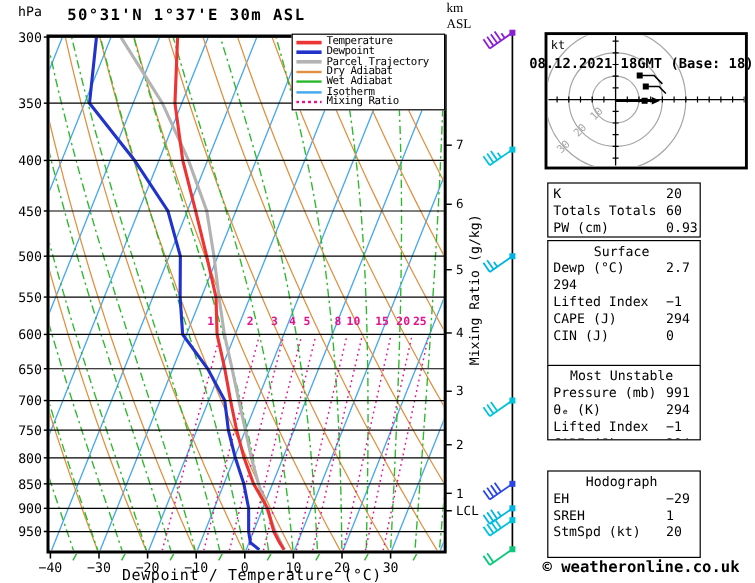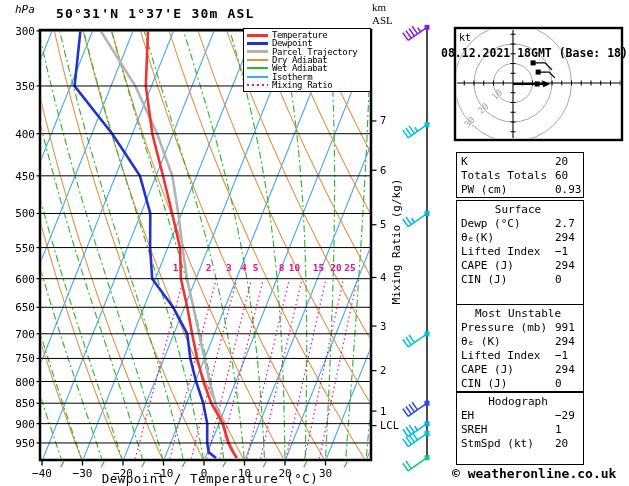--- a/index.html
+++ b/index.html
@@ -1,20 +1,20 @@
 <!DOCTYPE html>
 <html><head>
 <meta charset="utf-8">
 <style>
   html,body{margin:0;padding:0;}
   body{width:629px;height:486px;position:relative;background:#fff;color:#000;
        font-family:"DejaVu Sans Mono",monospace;overflow:hidden;}
   #chart-svg{position:absolute;left:0;top:0;z-index:1;}
   .ov{position:absolute;z-index:3;white-space:pre;}
-  #hpa-label{left:15px;top:3px;font-size:11px;font-style:italic;}
+  #hpa-label{left:15px;top:3px;font-size:11px;}
   #main-title{left:56px;top:6px;font-size:13px;font-weight:bold;letter-spacing:1.2px;}
   #kmasl-label{left:372px;top:1px;font-size:11px;line-height:13px;font-family:Liberation Serif, serif;}
   #date-title{left:441px;top:6px;font-size:11.5px;font-weight:bold;margin-top:40px;}
   #xaxis-title{left:60px;top:471px;width:300px;text-align:center;font-size:12.5px;letter-spacing:0.5px;}
   #mixing-axis-label{left:316px;top:235px;width:160px;text-align:center;font-size:11px;
        transform:rotate(-90deg);transform-origin:center;}
   #footer{left:452px;top:466px;font-size:13px;font-weight:bold;}
   #legend{position:absolute;left:243px;top:28px;width:128px;height:64px;z-index:3;
        background:#fff;border:1.5px solid #000;box-sizing:border-box;
        display:flex;flex-direction:column;justify-content:space-around;padding:2px 1px 2px 3px;}
@@ -22,21 +22,21 @@
   .lg-swatch{width:21px;margin-right:4px;flex:0 0 21px;}
   .lg-label{font-size:9px;letter-spacing:-0.4px;white-space:pre;}
   .panel{position:absolute;left:456px;width:128px;z-index:3;background:#fff;
        border:1.5px solid #000;box-sizing:border-box;font-size:11px;line-height:14px;
        padding:2px 0 0 4px;overflow:hidden;}
   .trow{display:flex;white-space:pre;}
   .lbl{flex:0 0 94px;}
   .ttl{text-align:center;padding-right:8px;}
   #panel-indices{top:152px;height:46px;}
   #panel-surface{top:200px;height:132px;}
-  #panel-mu{top:304px;height:88px;}
+  #panel-mu{top:304px;height:63px;}
   #panel-hodo{top:392px;height:73px;}
 </style>
 </head>
 <body>
 
 <svg id="chart-svg" width="629" height="486">
     <defs>
       <clipPath id="plotclip">
         <rect x="41.5" y="31.5" width="328" height="427"></rect>
       </clipPath>
@@ -392,21 +392,21 @@
 
 <div class="panel" id="panel-indices">
   <div class="trow"><span class="lbl">K</span><span class="val">20</span></div>
   <div class="trow"><span class="lbl">Totals Totals</span><span class="val">60</span></div>
   <div class="trow"><span class="lbl">PW (cm)</span><span class="val">0.93</span></div>
 </div>
 
 <div class="panel" id="panel-surface">
   <div class="ttl">Surface</div>
   <div class="trow"><span class="lbl">Dewp (°C)</span><span class="val">2.7</span></div>
-  <div class="trow"><span class="lbl">θₑ(K)</span><span class="val">294</span></div>
+  <div class="trow"><span class="val">294</span></div>
   <div class="trow"><span class="lbl">Lifted Index</span><span class="val">−1</span></div>
   <div class="trow"><span class="lbl">CAPE (J)</span><span class="val">294</span></div>
   <div class="trow"><span class="lbl">CIN (J)</span><span class="val">0</span></div>
 </div>
 
 <div class="panel" id="panel-mu">
   <div class="ttl">Most Unstable</div>
   <div class="trow"><span class="lbl">Pressure (mb)</span><span class="val">991</span></div>
   <div class="trow"><span class="lbl">θₑ (K)</span><span class="val">294</span></div>
   <div class="trow"><span class="lbl">Lifted Index</span><span class="val">−1</span></div>

